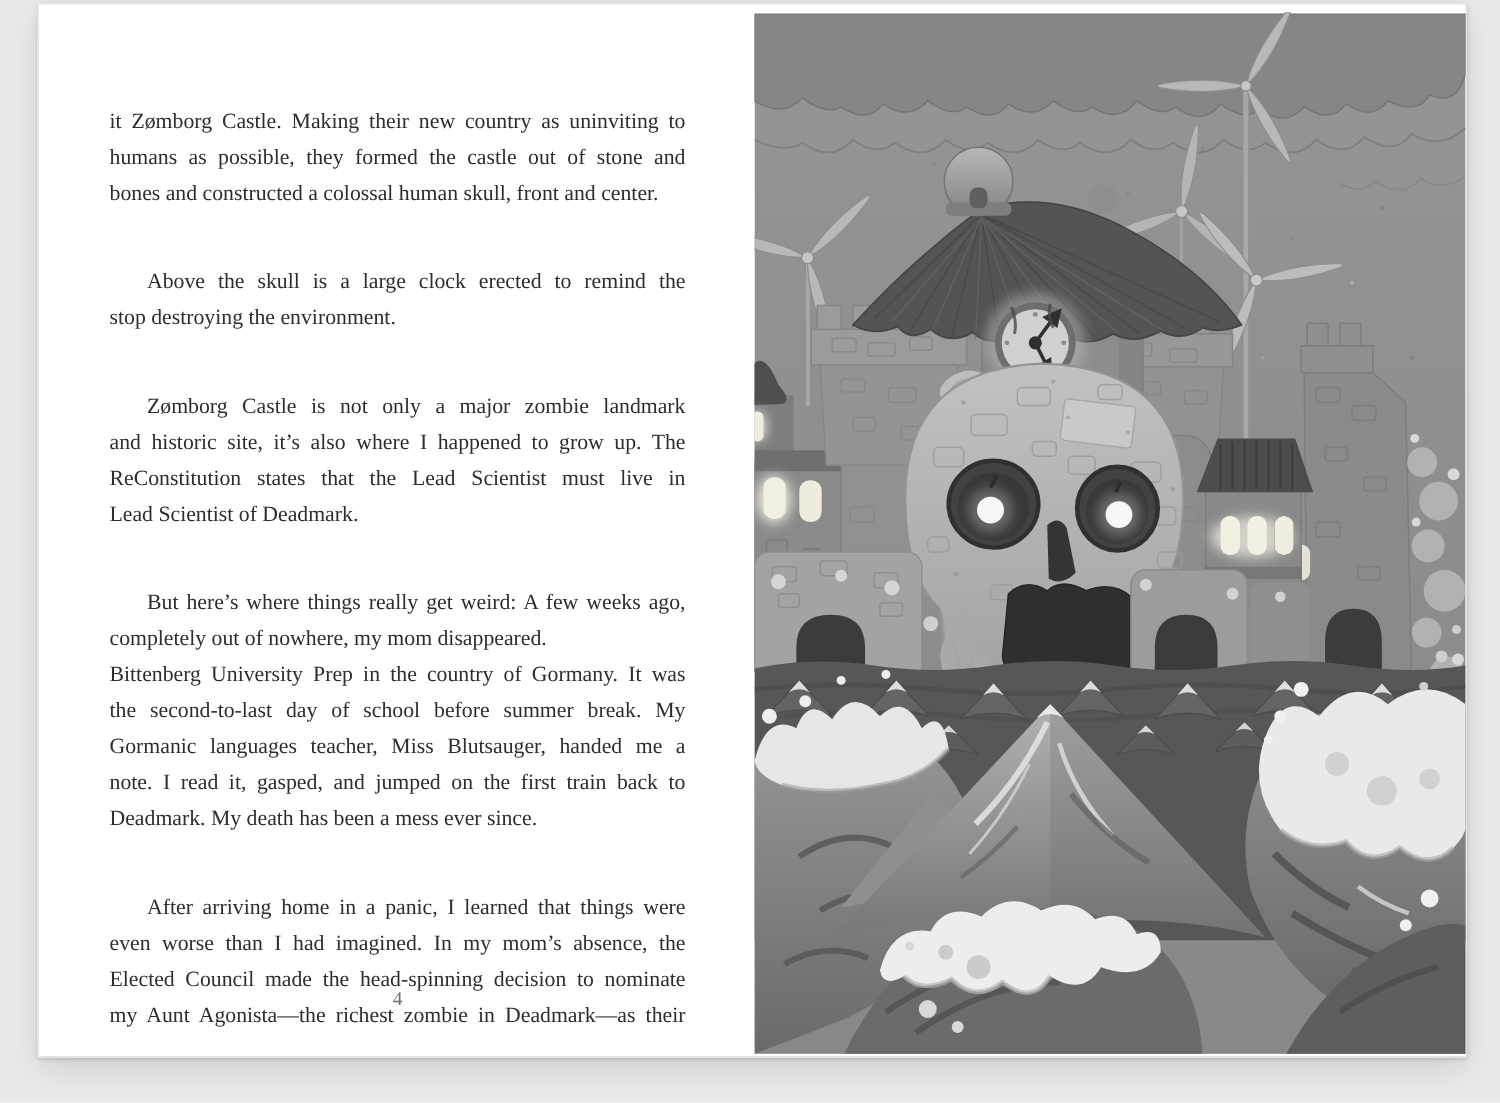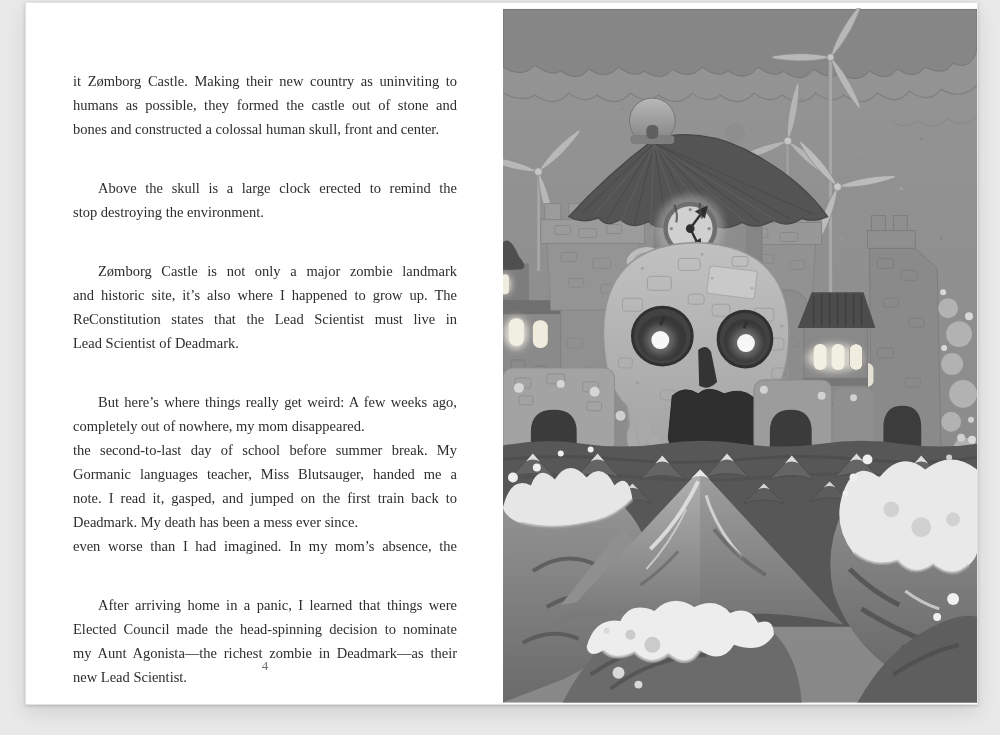--- a/index.html
+++ b/index.html
@@ -52,31 +52,31 @@
         <div class="line in">Zømborg Castle is not only a major zombie landmark</div>
         <div class="line">and historic site, it’s also where I happened to grow up. The</div>
         <div class="line">ReConstitution states that the Lead Scientist must live in</div>
         <div class="line last">Lead Scientist of Deadmark.</div>
       </div>
       <div class="para">
         <div class="line in">But here’s where things really get weird: A few weeks ago,</div>
         <div class="line last">completely out of nowhere, my mom disappeared.</div>
       </div>
       <div class="para">
+        <div class="line">Bittenberg University Prep in the country of Gormany. It was</div>
         <div class="line">the second-to-last day of school before summer break. My</div>
         <div class="line">Gormanic languages teacher, Miss Blutsauger, handed me a</div>
         <div class="line">note. I read it, gasped, and jumped on the first train back to</div>
         <div class="line last">Deadmark. My death has been a mess ever since.</div>
       </div>
       <div class="para">
+        <div class="line in">After arriving home in a panic, I learned that things were</div>
         <div class="line">even worse than I had imagined. In my mom’s absence, the</div>
-        <div class="line in">After arriving home in a panic, I learned that things were</div>
         <div class="line">Elected Council made the head-spinning decision to nominate</div>
         <div class="line">my Aunt Agonista—the richest zombie in Deadmark—as their</div>
-        <div class="line last">new Lead Scientist.</div>
       </div>
     </div>
     <div class="page-num">4</div>
   </div>
 
   <div class="illus">
     <svg viewBox="0 0 476 696" role="img">
       <defs>
         <linearGradient id="gSky" x1="0" y1="0" x2="0" y2="1">
           <stop offset="0" stop-color="#959595"></stop>

